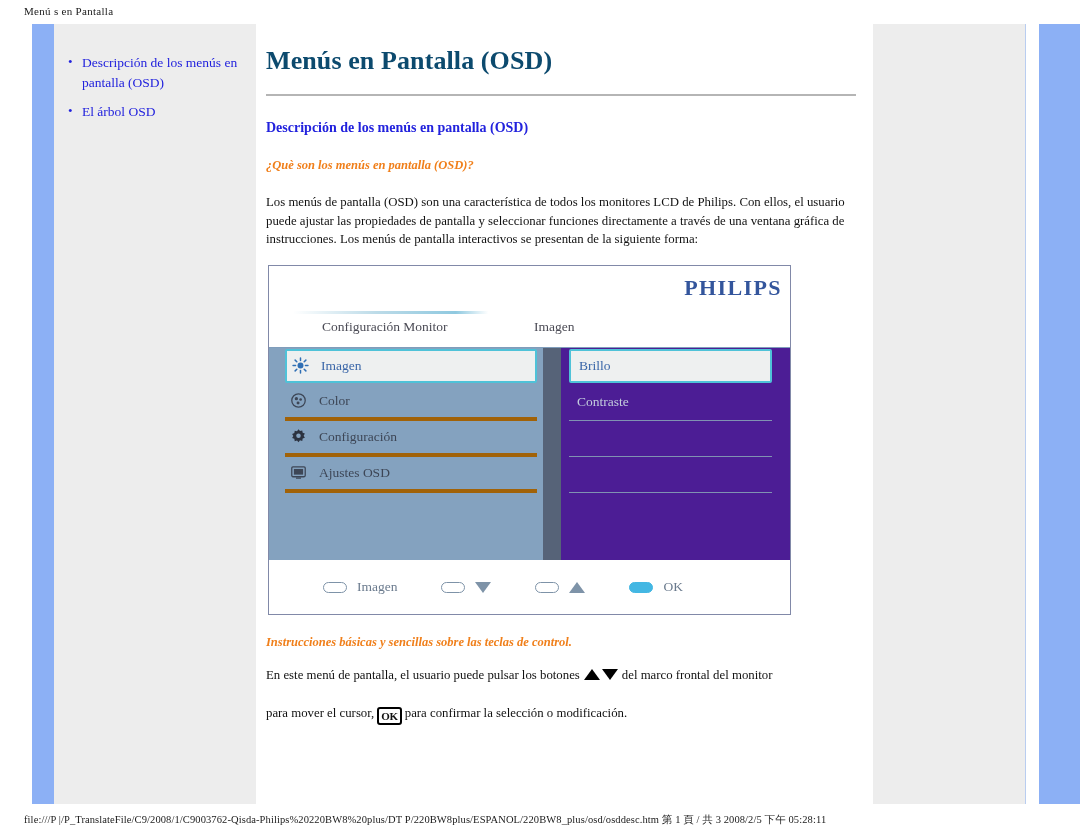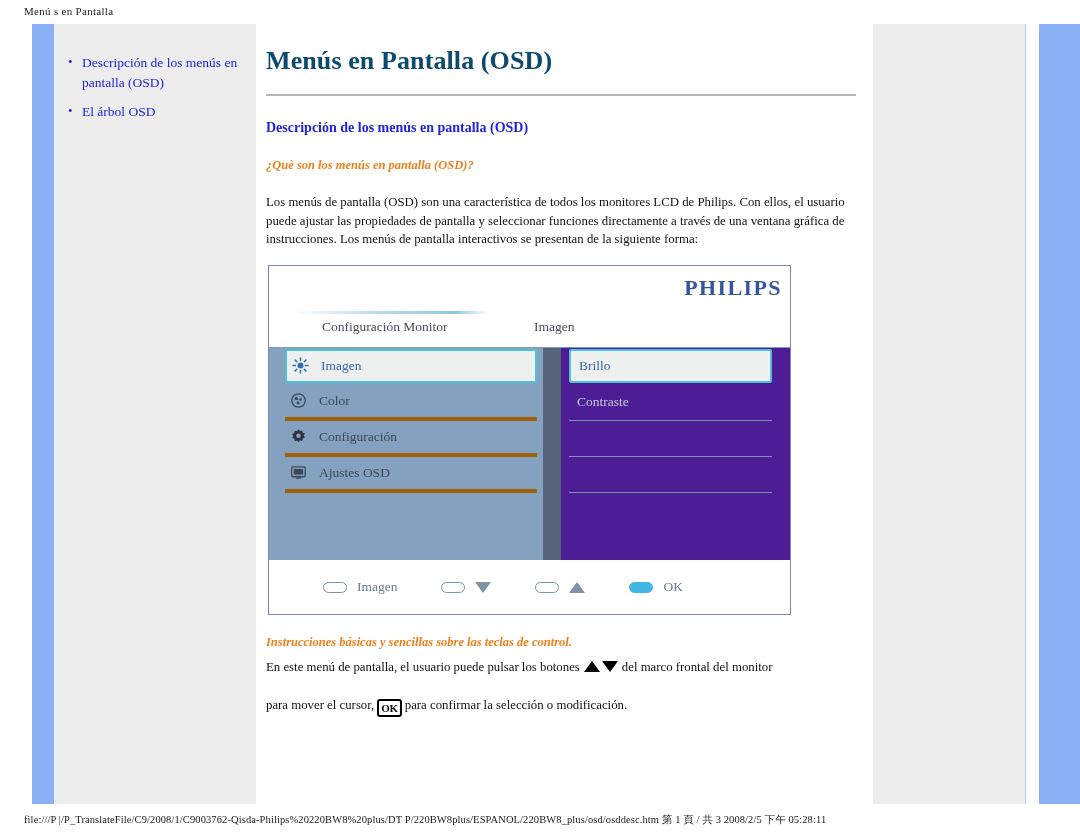--- a/index.html
+++ b/index.html
@@ -460,21 +460,21 @@
               <span></span>
             </div>
             <div class="osd-btn">
               <span class="pill active"></span>
               <span>OK</span>
             </div>
           </div>
 
         </div>
 
-        <h3 class="sub-title" style="margin-top:20px;margin-bottom:8px;">Instrucciones básicas y sencillas sobre las teclas de control.</h3>
+        <h3 class="sub-title" style="margin-top:20px;margin-bottom:16px;">Instrucciones básicas y sencillas sobre las teclas de control.</h3>
 
         <p class="body-text" style="margin-bottom:20px;"><span>En este menú de pantalla, el usuario puede pulsar los botones</span><span class="inline-tri-up"></span><span class="inline-tri-dn"></span><span>del marco frontal del monitor</span></p>
 
         <p class="body-text"><span>para mover el cursor,</span><span class="ok-key">OK</span><span>para confirmar la selección o modificación.</span></p>
 
       </div>
     </div>
 
   </div>
 

